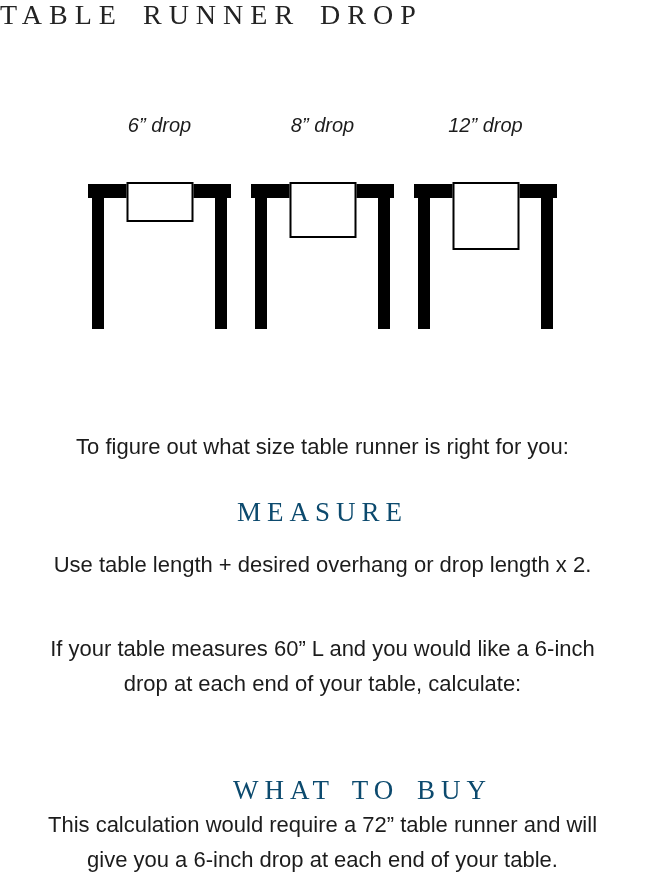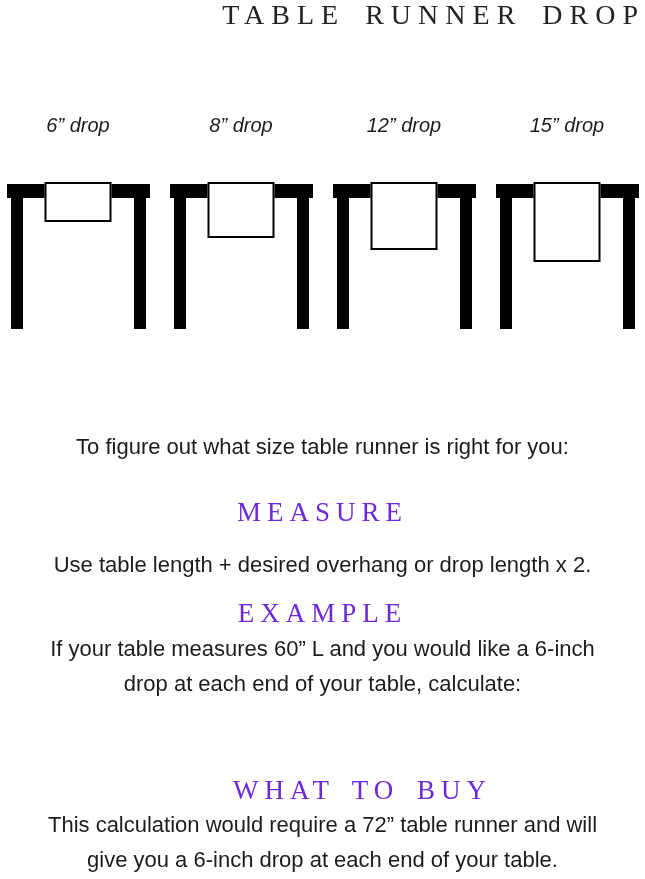--- a/index.html
+++ b/index.html
@@ -12,21 +12,21 @@
     color: #1c1c1c;
     overflow: hidden;
   }
 
   
   .title {
     position: absolute;
     top: -1px;
     left: 0;
     width: 100%;
-    text-align: right;
+    text-align: left;
     font-family: "Liberation Serif", serif;
     font-weight: 400;
     font-size: 28px;
     line-height: 32px;
     letter-spacing: 7px;
     word-spacing: 6px;
     color: #232323;
     white-space: nowrap;
   }
 
@@ -98,21 +98,21 @@
     font-size: 22px;
     line-height: 35px;
   }
   .heading {
     font-family: "Liberation Serif", serif;
     font-weight: 400;
     font-size: 27px;
     line-height: 34px;
     letter-spacing: 6px;
     word-spacing: 5px;
-    color: #6d28d9;
+    color: #0c4a6e;
   }
   .pos-intro    { top: 429px; }
   .pos-measure-h{ top: 495px; }
   .pos-measure-t{ top: 531px; margin-top: 16px; }
   .pos-example-h{ top: 596px; }
   .pos-example-t{ top: 631px; }
   .pos-formula  { top: 710px; }
   .pos-buy-h    { top: 773px; padding-left: 40px; }
   .pos-buy-t    { top: 807px; }
 </style>
@@ -148,38 +148,28 @@
     <div class="diagram">
       <div class="drop-label">12” drop</div>
       <div class="figure">
         <div class="tabletop"></div>
         <div class="leg leg-left"></div>
         <div class="leg leg-right"></div>
         <div class="runner" style="height: 68px;"></div>
       </div>
     </div>
 
-    <div class="diagram">
-      <div class="drop-label">15” drop</div>
-      <div class="figure">
-        <div class="tabletop"></div>
-        <div class="leg leg-left"></div>
-        <div class="leg leg-right"></div>
-        <div class="runner" style="height: 80px;"></div>
-      </div>
-    </div>
 
   </div>
 
   <div class="textline body-text pos-intro">To figure out what size table runner is right for you:</div>
 
   <div class="textline heading pos-measure-h">MEASURE</div>
   <div class="textline body-text pos-measure-t">Use table length + desired overhang or drop length x 2.</div>
 
-  <div class="textline heading pos-example-h">EXAMPLE</div>
   <div class="textline body-text pos-example-t">
     <div>If your table measures 60” L and you would like a 6-inch</div>
     <div>drop at each end of your table, calculate:</div>
   </div>
 
   <div class="textline heading pos-buy-h">WHAT TO BUY</div>
   <div class="textline body-text pos-buy-t">
     <div>This calculation would require a 72” table runner and will</div>
     <div>give you a 6-inch drop at each end of your table.</div>
   </div>

